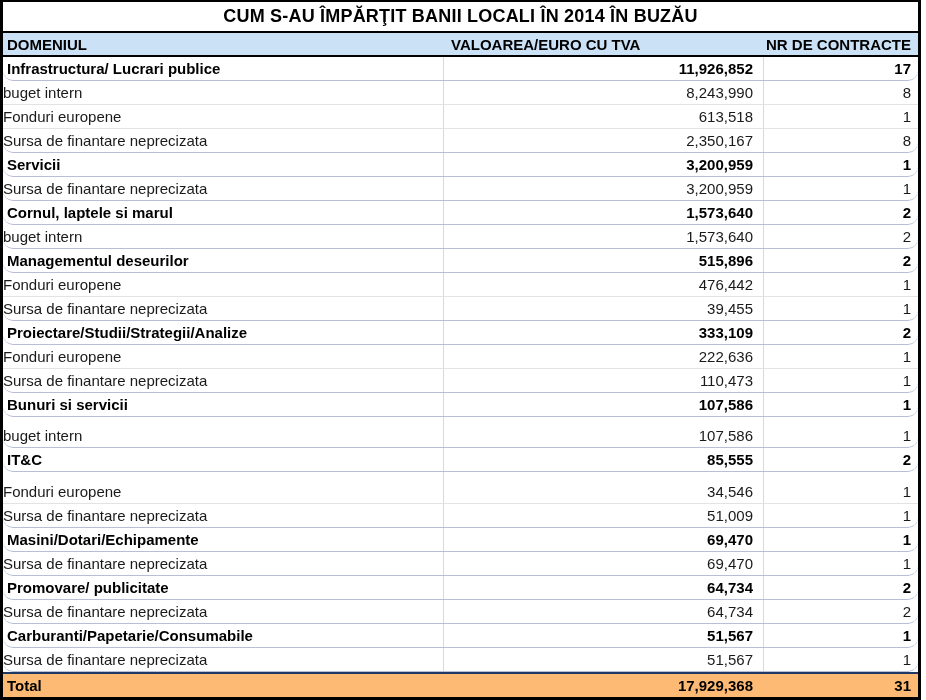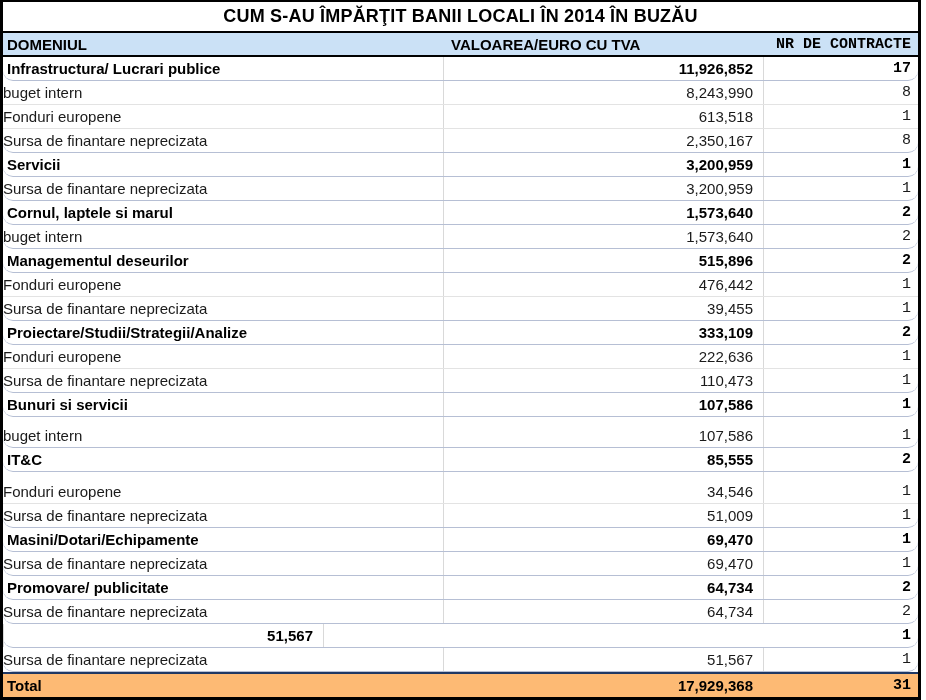--- a/index.html
+++ b/index.html
@@ -34,21 +34,21 @@
   }
   .row.dark-below{border-bottom:1px solid #B6BFD4;border-radius:10px;}
   .row.domain{font-weight:700;color:#000;}
   .row.tall-1{height:31px;}
   .row.tall-2{height:32px;}
   .cell{box-sizing:border-box;display:flex;align-items:center;overflow:hidden;white-space:nowrap;}
   .row.tall-1 .cell,.row.tall-2 .cell{align-items:flex-end;padding-bottom:3px;}
   .c1{width:440px;padding-left:4px;}
   .row.sub .c1{padding-left:0;}
   .c2{width:320px;border-left:1px solid #D9D9D9;justify-content:flex-end;padding-right:10px;}
-  .c3{flex:1;border-left:1px solid #D9D9D9;justify-content:flex-end;padding-right:7px;font-family:Liberation Mono, monospace;}
+  .c3{flex:1;border-left:1px solid #D9D9D9;justify-content:flex-end;padding-right:7px;}
   .header-row .c1{}
   .header-row .c2{border-left:none;justify-content:flex-start;padding-left:8px;}
   .header-row .c3{border-left:none;justify-content:flex-end;padding-right:7px;}
   .total-row{
     box-sizing:border-box;height:25px;
     border-top:2px solid #1F3864;
     background:#fdba74;
     display:flex;align-items:center;
     font-size:15px;font-weight:700;color:#000;
   }
@@ -177,20 +177,21 @@
     <div class="cell c1">Promovare/ publicitate</div>
     <div class="cell c2">64,734</div>
     <div class="cell c3">2</div>
   </div>
       <div class="row sub dark-below">
     <div class="cell c1">Sursa de finantare neprecizata</div>
     <div class="cell c2">64,734</div>
     <div class="cell c3">2</div>
   </div>
       <div class="row domain dark-below">
+    <div class="cell c1">Carburanti/Papetarie/Consumabile</div>
     <div class="cell c2">51,567</div>
     <div class="cell c3">1</div>
   </div>
       <div class="row sub dark-below">
     <div class="cell c1">Sursa de finantare neprecizata</div>
     <div class="cell c2">51,567</div>
     <div class="cell c3">1</div>
   </div>
     </div>
 

